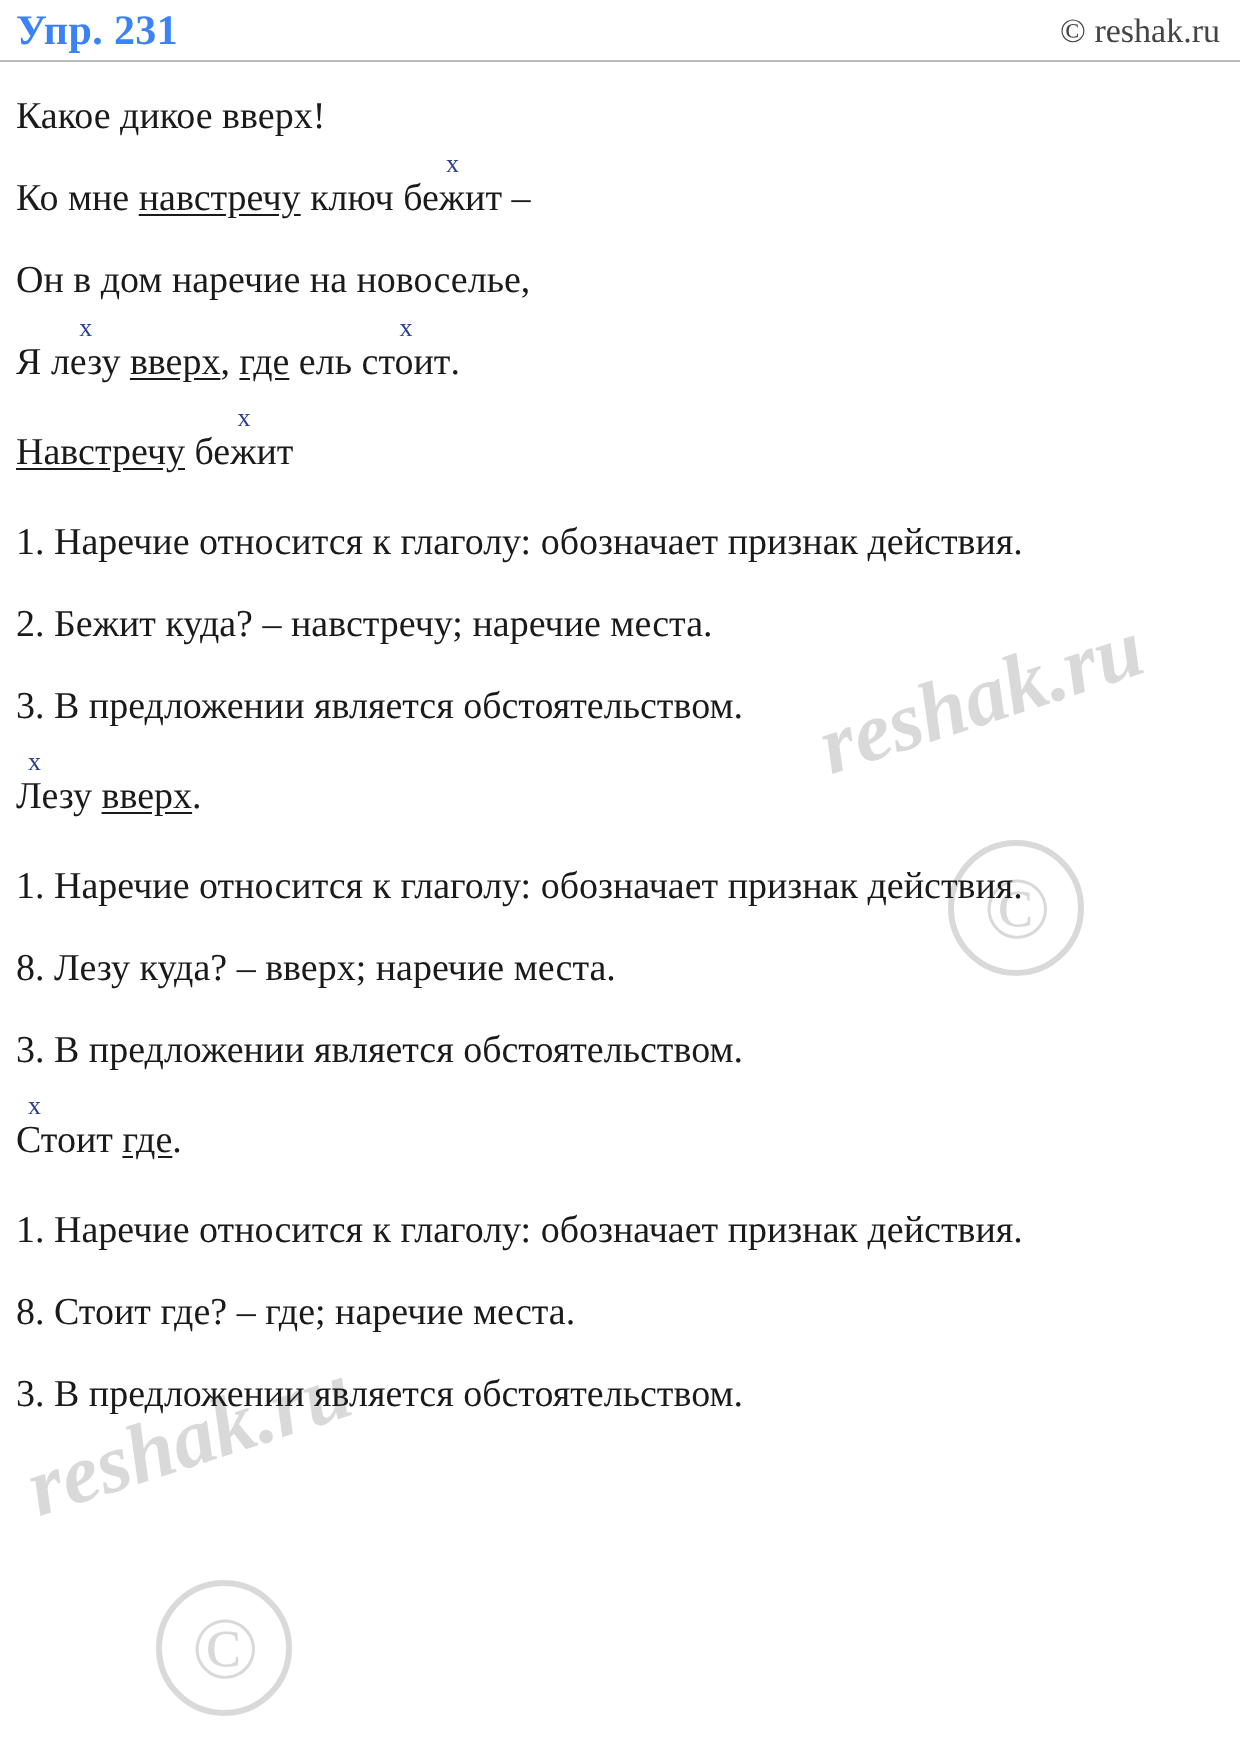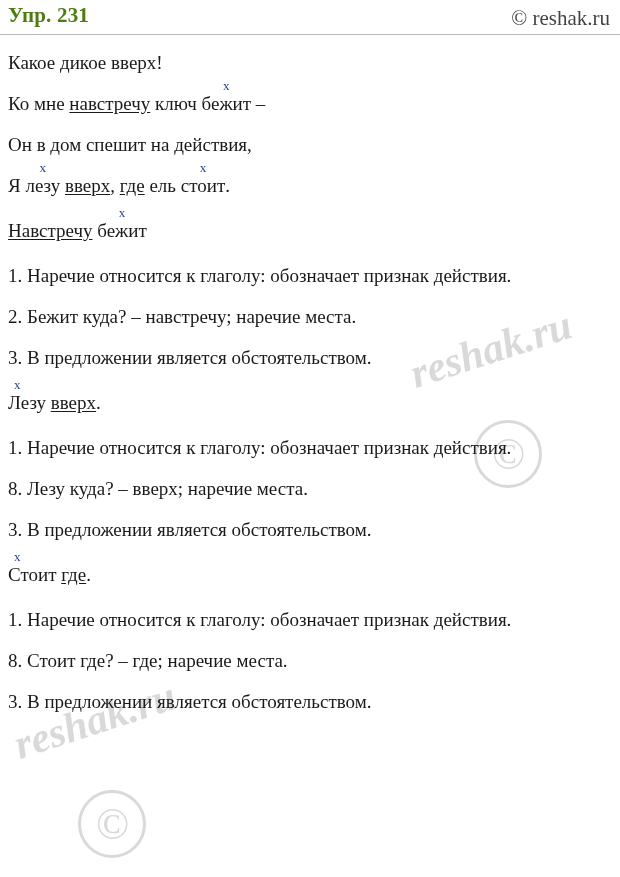--- a/index.html
+++ b/index.html
@@ -28,26 +28,26 @@
     align-items: flex-start;
     justify-content: space-between;
     padding: 4px 10px 0 8px;
     box-sizing: border-box;
   }
   .exercise-title {
     font-family: "Liberation Serif", serif;
     font-weight: bold;
     font-size: 21px;
     line-height: 1.1;
-    color: #4d7c0f;
+    color: #3b82f6;
     letter-spacing: 0.2px;
   }
   .copyright {
     font-family: "Liberation Serif", serif;
-    font-size: 21px;
+    font-size: 17px;
     color: #444;
     padding-top: 2px;
     white-space: nowrap;
   }
   .hr {
     border: none;
     border-top: 1px solid #b9b9b9;
     margin: 3px 0 0 0;
   }
   .content {
@@ -154,21 +154,21 @@
 
     <div class="gap-18"></div>
     <p class="line">Какое дикое вверх!</p>
 
     <div class="gap-22"></div>
     <p class="line">
       <span>Ко мне </span><span class="u">навстречу</span><span> ключ </span><span class="mark"><span class="x">x</span><span>бежит</span></span><span> –</span>
     </p>
 
     <div class="gap-22"></div>
-    <p class="line">Он в дом спешит на действия,</p>
+    <p class="line">Он в дом наречие на новоселье,</p>
 
     <div class="gap-22"></div>
     <p class="line">
       <span>Я </span><span class="mark"><span class="x">x</span><span>лезу</span></span><span> </span><span class="u">вверх</span><span>, </span><span class="u">где</span><span> ель </span><span class="mark"><span class="x">x</span><span>стоит</span></span><span>.</span>
     </p>
 
     <div class="gap-26"></div>
     <p class="line">
       <span class="u">Навстречу</span><span> </span><span class="mark"><span class="x">x</span><span>бежит</span></span>
     </p>

